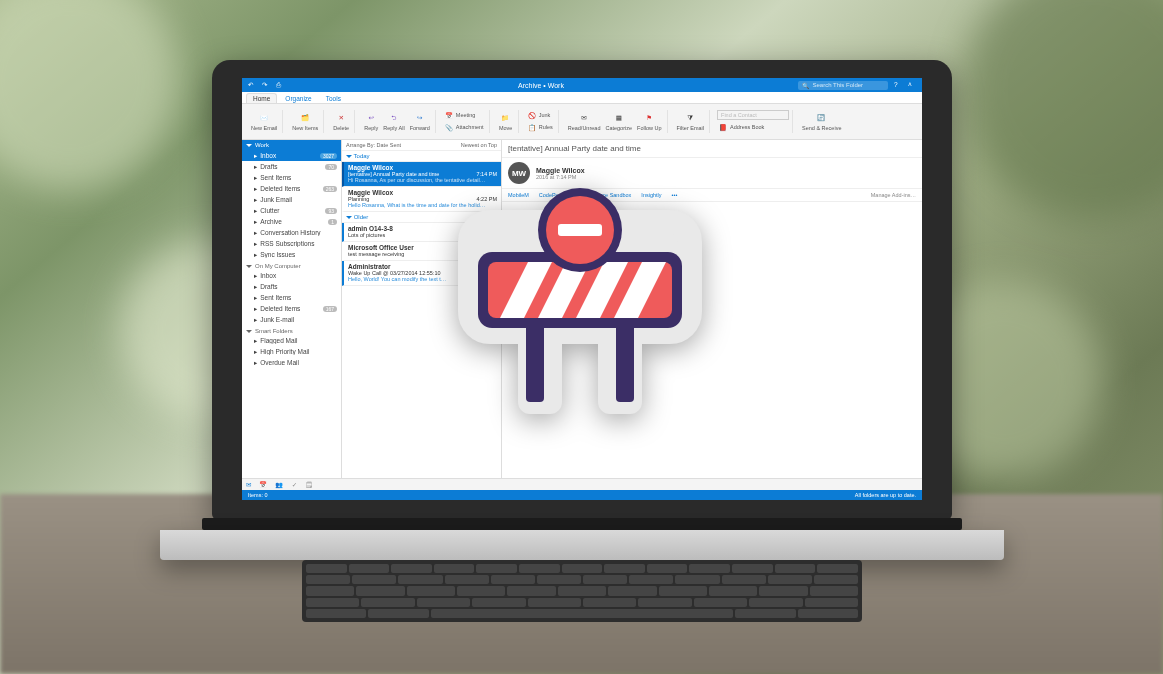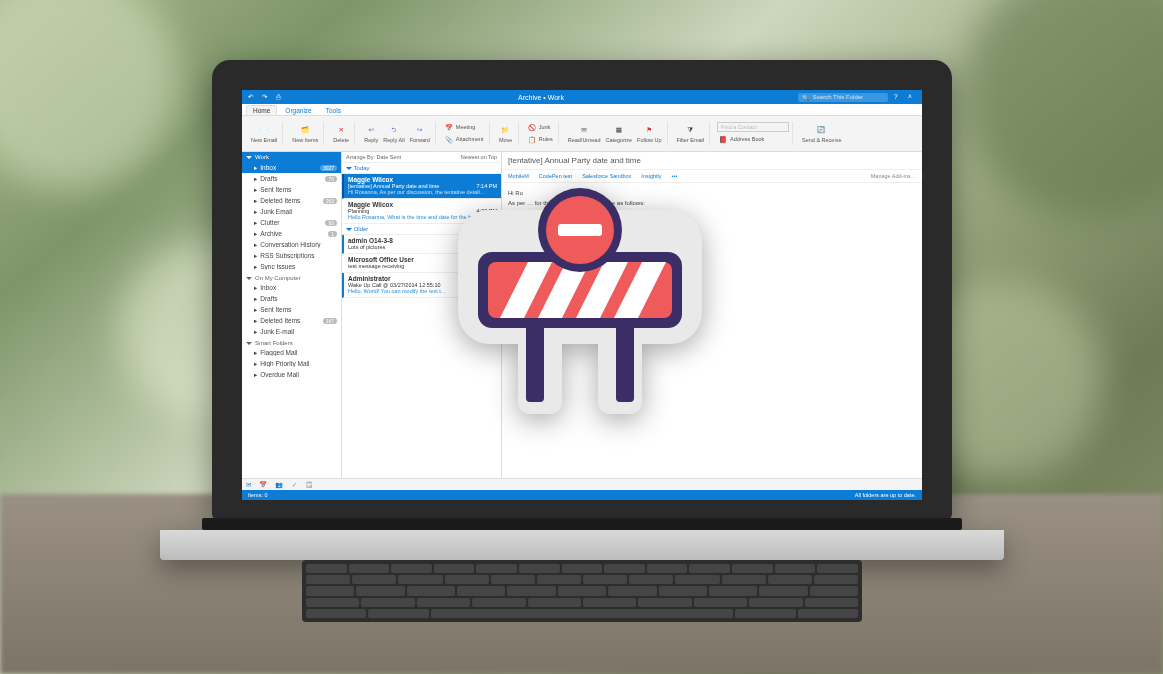--- a/index.html
+++ b/index.html
@@ -14,21 +14,21 @@
   .b1{width:220px;height:220px;left:-40px;top:-30px;background:#d7e2c0;}
   .b2{width:180px;height:180px;left:120px;top:240px;background:#e6edd2;}
   .b3{width:260px;height:260px;right:-60px;top:-40px;background:#5f7348;}
   .b4{width:200px;height:200px;right:60px;top:280px;background:#bcc9a1;}
   
   .table-surf{position:absolute;left:0;right:0;bottom:0;height:180px;
     background:linear-gradient(#9a9184,#7d7468);filter:blur(2px);}
   
   .laptop{position:absolute;left:160px;top:60px;width:844px;height:560px;}
   .screen-bezel{width:740px;height:460px;margin:0 auto;background:#2a2a2a;
-    border-radius:18px 18px 6px 6px;padding:30px 30px 20px;box-shadow:0 8px 30px rgba(0,0,0,.4);}
+    border-radius:18px 18px 6px 6px;padding:18px 30px 20px;box-shadow:0 8px 30px rgba(0,0,0,.4);}
   .screen{width:100%;height:100%;background:#fff;position:relative;overflow:hidden;font-size:6.5px;color:#333;}
   .kb-deck{width:844px;height:30px;margin:0 auto;background:linear-gradient(#d9d9d9,#bcbcbc);
     border-radius:0 0 4px 4px;box-shadow:0 10px 24px rgba(0,0,0,.35);}
   .hinge{width:760px;height:12px;margin:-2px auto 0;background:#1c1c1c;border-radius:2px;}
   .keyboard{width:560px;height:62px;margin:0 auto;background:#2d2d2d;border-radius:4px;
     display:grid;grid-template-rows:repeat(5,1fr);gap:2px;padding:4px;}
   .krow{display:flex;gap:2px;}
   .key{flex:1;background:#454545;border-radius:2px;}
   
   .titlebar{background:#0c7cd5;color:#fff;height:14px;display:flex;align-items:center;
@@ -378,20 +378,27 @@
                   <span>Wake Up Call @ 03/27/2014 12:55:10</span>
                   <span></span>
                 </div>
                 <div class="prev">Hello, World! You can modify the text t…</div>
               </div>
             </div>
         </div>
 
         <div class="reading">
           <div class="rd-subject">[tentative] Annual Party date and time</div>
+          <div class="rd-hdr">
+            <div class="avatar">MW</div>
+            <div>
+              <div class="rd-from">Maggie Wilcox</div>
+              <div class="rd-meta">2016 at 7:14 PM</div>
+            </div>
+          </div>
           <div class="addins" id="addins">
               <span>MobileM</span>
               <span>CodePen test</span>
               <span>Salesforce Sandbox</span>
               <span>Insightly</span>
               <span>•••</span>
               <span class="manage">Manage Add-ins…</span>
             </div>
           <div class="rd-body" id="rbody">
               <div>Hi Ro</div>

